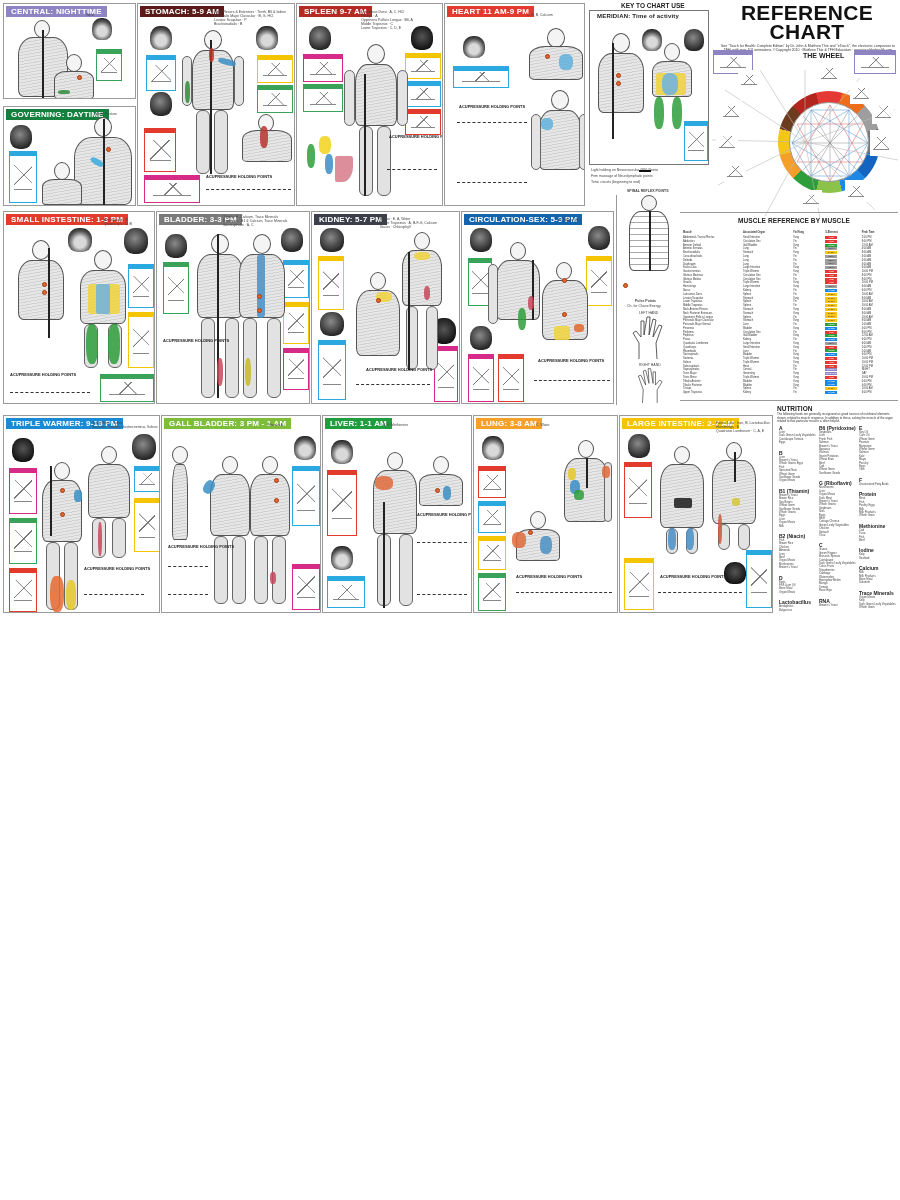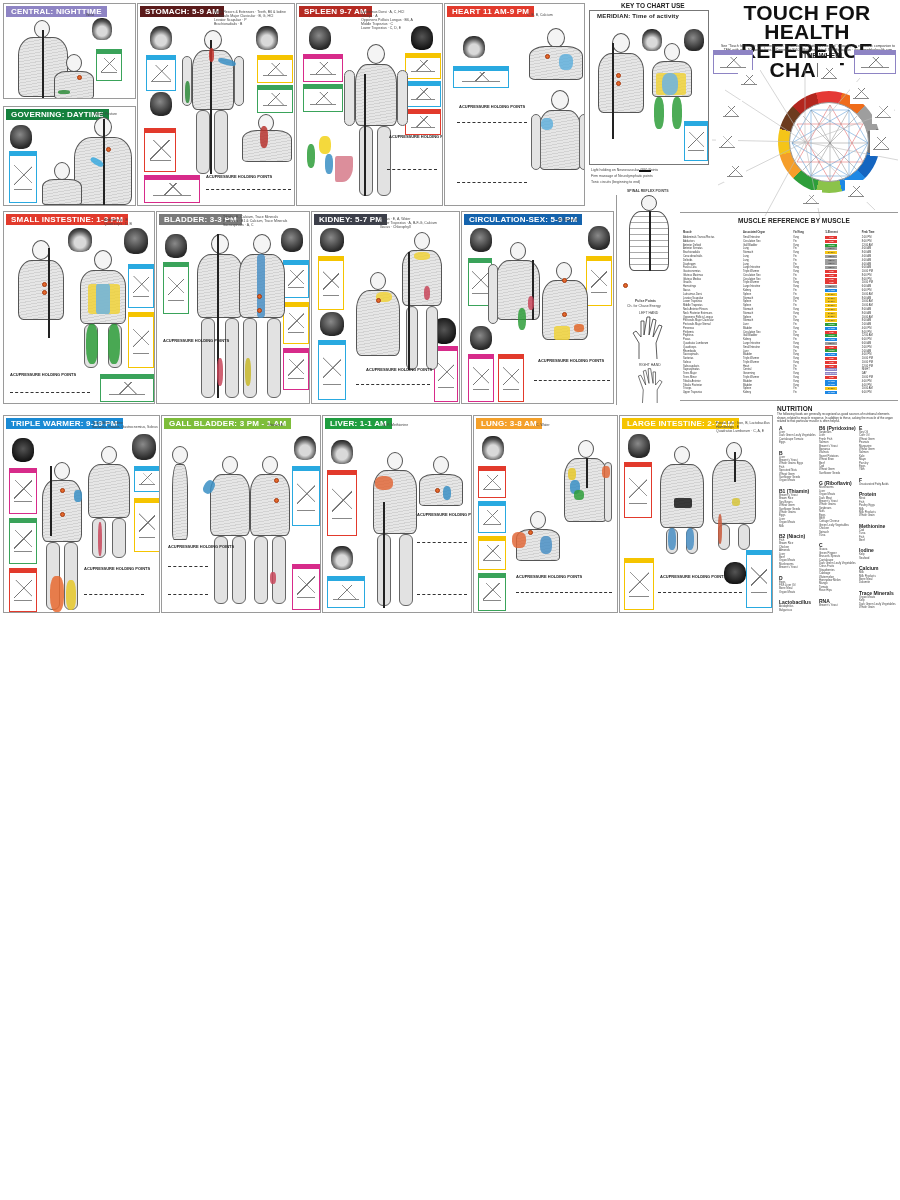--- a/index.html
+++ b/index.html
@@ -259,21 +259,20 @@
         </div>
     </div>
     <div class="panel-note" style="left:6px;top:168px;">Light holding on Neurovascular (NV) Points</div>
     <div class="panel-note" style="left:6px;top:174px;">Firm massage of Neurolymphatic points</div>
     <div class="panel-note" style="left:6px;top:180px;">Tonic circuits (beginning to end)</div>
     <div style="position:absolute;left:54px;top:170px;width:12px;height:1.5px;background:#111;"></div>
     <div class="panel-note" style="left:42px;top:189px;font-weight:bold;">SPINAL REFLEX POINTS</div>
   </div>
 
   <div class="main-title">
-    <div>TOUCH FOR HEALTH</div>
     <div>REFERENCE CHART</div>
   </div>
   <div class="subtitle">See "Touch for Health: Complete Edition" by Dr. John &amp; Matthew Thie and "eTouch", the electronic companion to TFH, with over 101 animations. ©Copyright 2010 · Matthew Thie &amp; TFH Education · www.touchforhealth.com</div>
   <div class="wheel-title">THE WHEEL</div>
 
   <div class="test-box" style="left:713px;top:50px;width:40px;height:24px;border-color:#8e84c4;border-width:1px;">
     <div class="tb-head" style="background:#8e84c4;height:4px;"></div>
       <div class="tb-sketch"></div>
   </div>
   <div class="test-box" style="left:854px;top:50px;width:42px;height:24px;border-color:#8e84c4;border-width:1px;">

